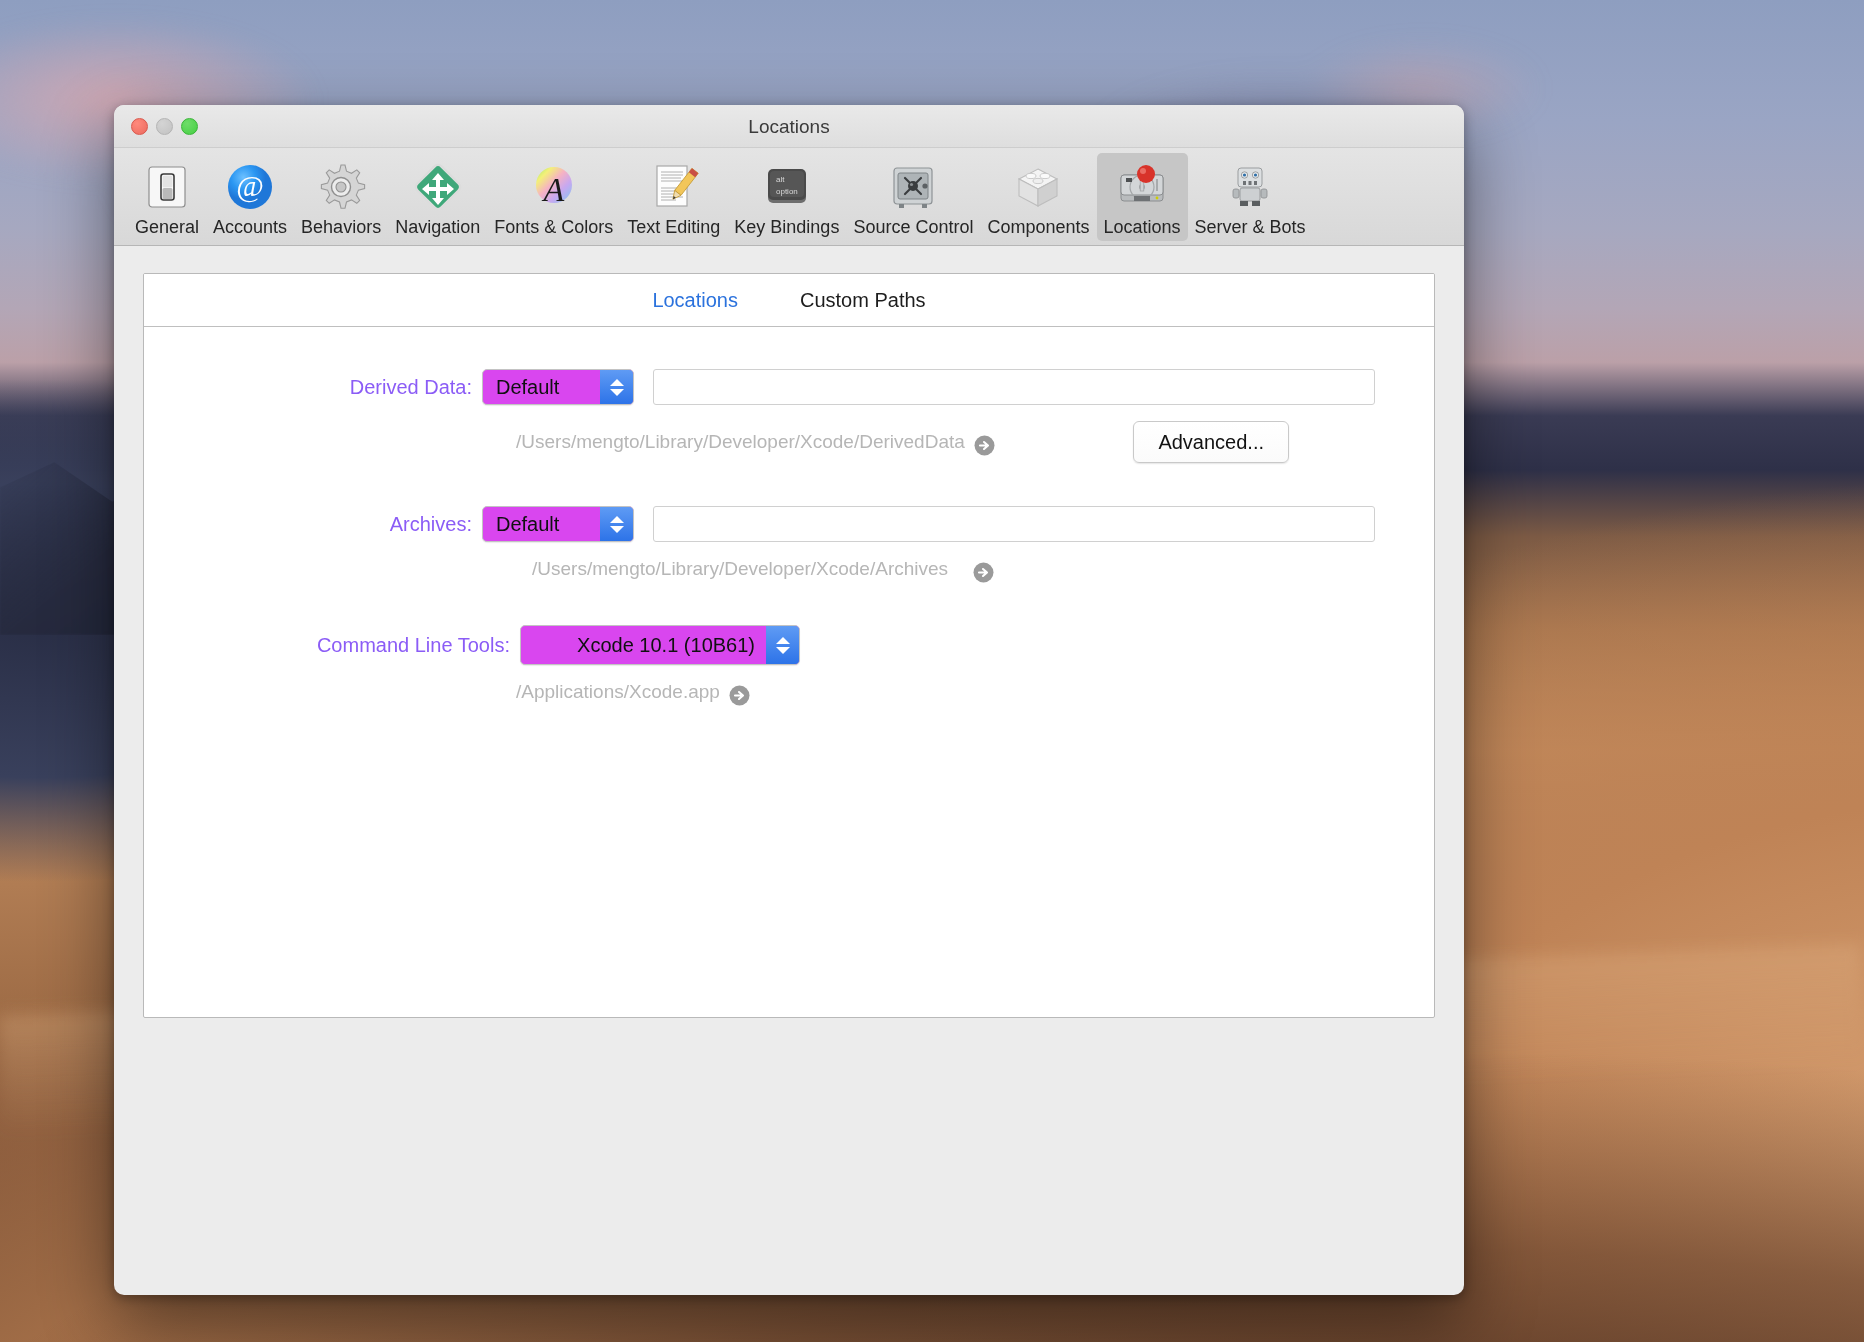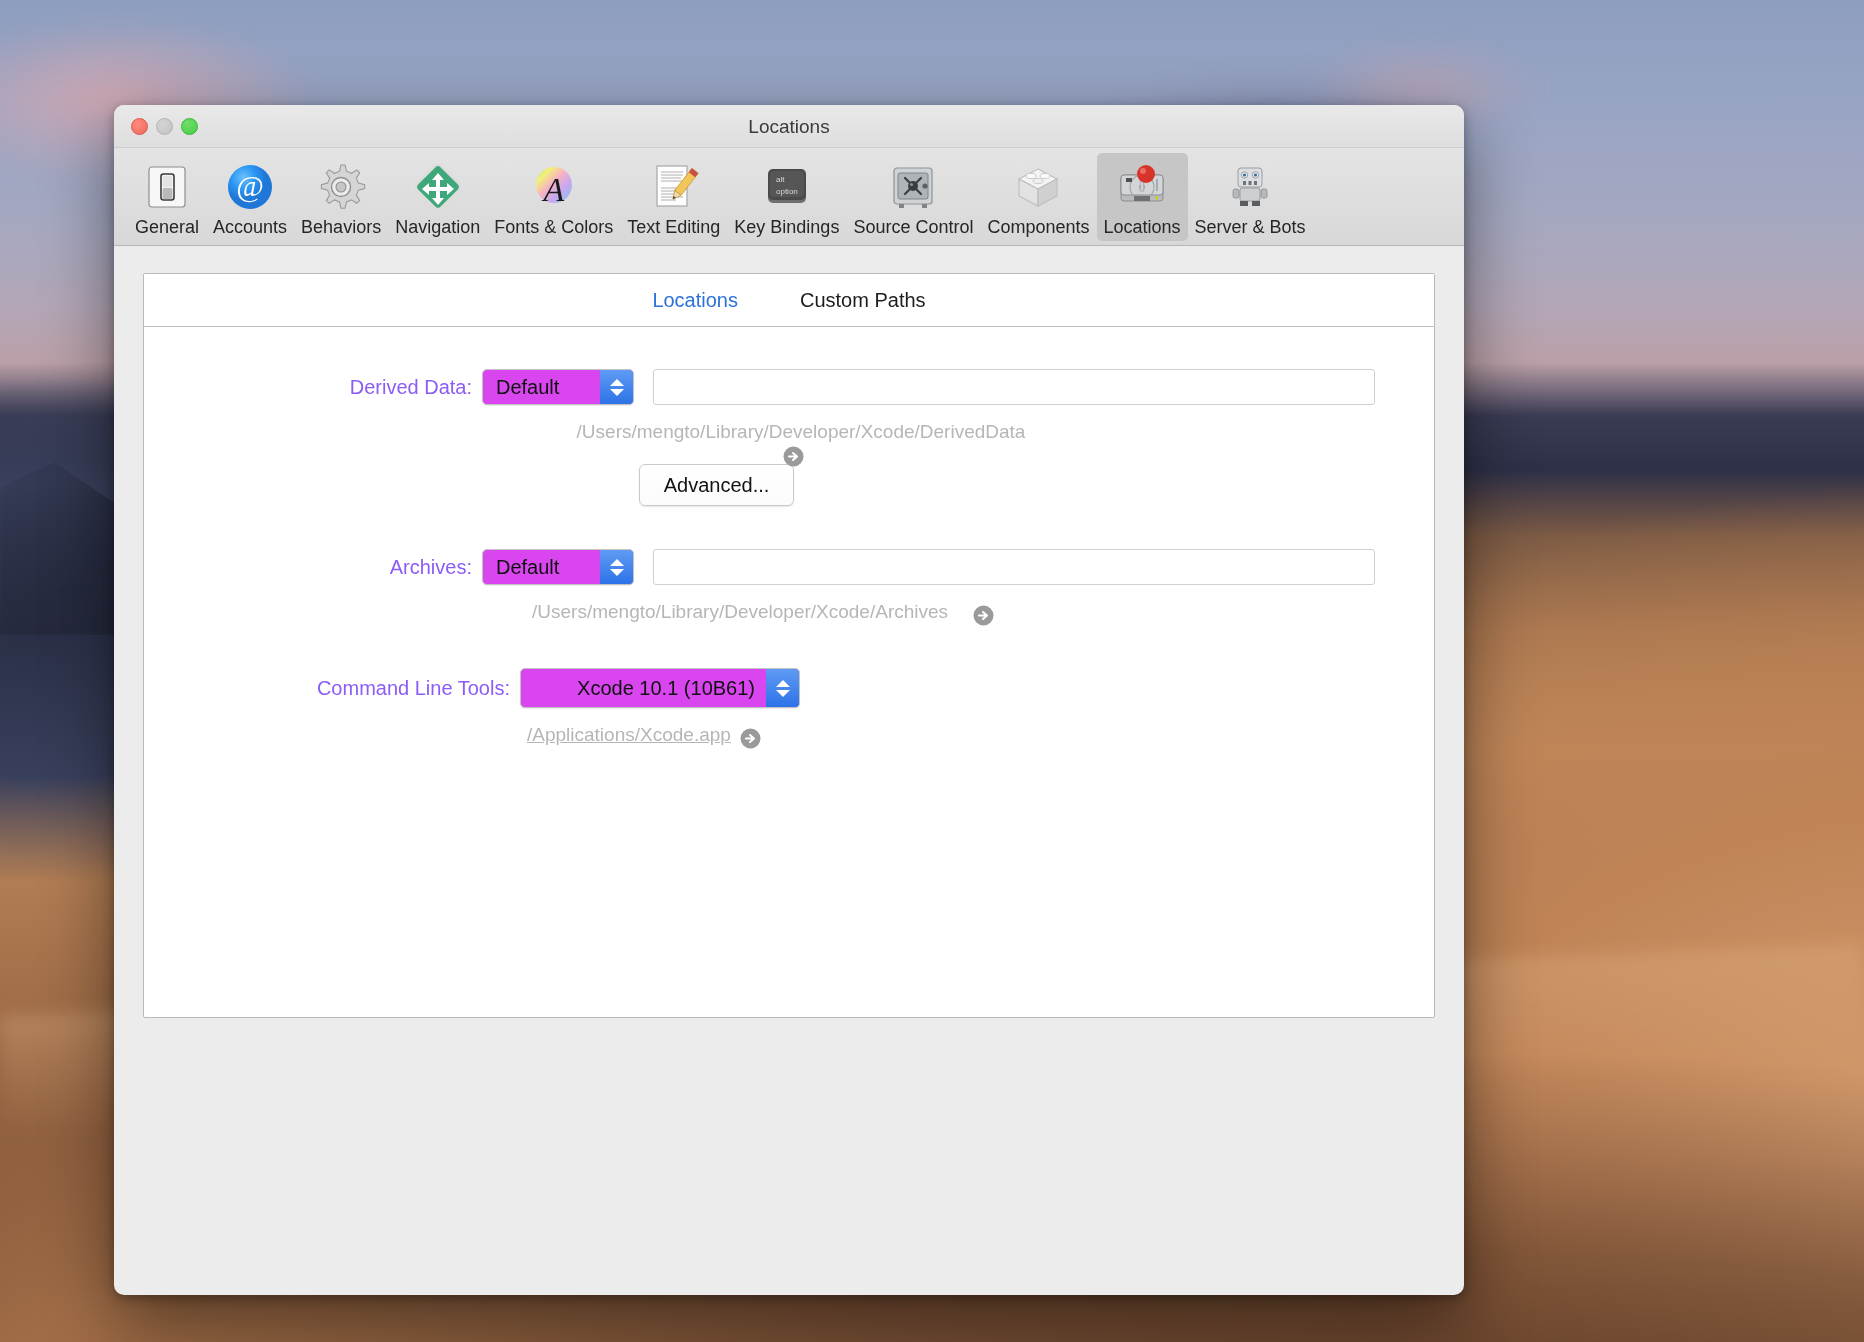--- a/index.html
+++ b/index.html
@@ -426,21 +426,21 @@
         <div class="popup" style="width:152px;">
           <span>Default</span>
           <span class="stepper">
             <span class="chev up"></span>
               <span class="chev down"></span>
           </span>
         </div>
         <div class="textfield" style="width:722px;"></div>
       </div>
 
-      <div class="subrow" style="margin-top:16px;flex-direction:column;">
+      <div class="subrow" style="margin-top:16px;">
         <div class="sub-indent"></div>
         <span style="margin-left:24px;" class="path-text">/Users/mengto/Library/Developer/Xcode/DerivedData</span>
         <span class="reveal-icon">
           <svg width="21" height="21" viewBox="0 0 21 21">
             <circle cx="10.5" cy="10.5" r="10" fill="#9a9a9a"></circle>
             <path d="M6 10.5 h7 M10 7 l4 3.5 -4 3.5" fill="none" stroke="#fff" stroke-width="2.1" stroke-linecap="round" stroke-linejoin="round"></path>
           </svg>
         </span>
         <span style="flex:1"></span>
         <span class="pushbtn" style="margin-right:145px;">Advanced...</span>
@@ -475,21 +475,21 @@
           <span>Xcode 10.1 (10B61)</span>
           <span class="stepper">
             <span class="chev up"></span>
               <span class="chev down"></span>
           </span>
         </div>
       </div>
 
       <div class="subrow" style="margin-top:16px;">
         <div class="sub-indent"></div>
-        <span style="margin-left:35px;text-decoration:underline;" class="path-text">/Applications/Xcode.app</span>
+        <span style="margin-left:24px;" class="path-text">/Applications/Xcode.app</span>
         <span class="reveal-icon">
           <svg width="21" height="21" viewBox="0 0 21 21">
             <circle cx="10.5" cy="10.5" r="10" fill="#9a9a9a"></circle>
             <path d="M6 10.5 h7 M10 7 l4 3.5 -4 3.5" fill="none" stroke="#fff" stroke-width="2.1" stroke-linecap="round" stroke-linejoin="round"></path>
           </svg>
         </span>
       </div>
 
     </div>
   </div>

